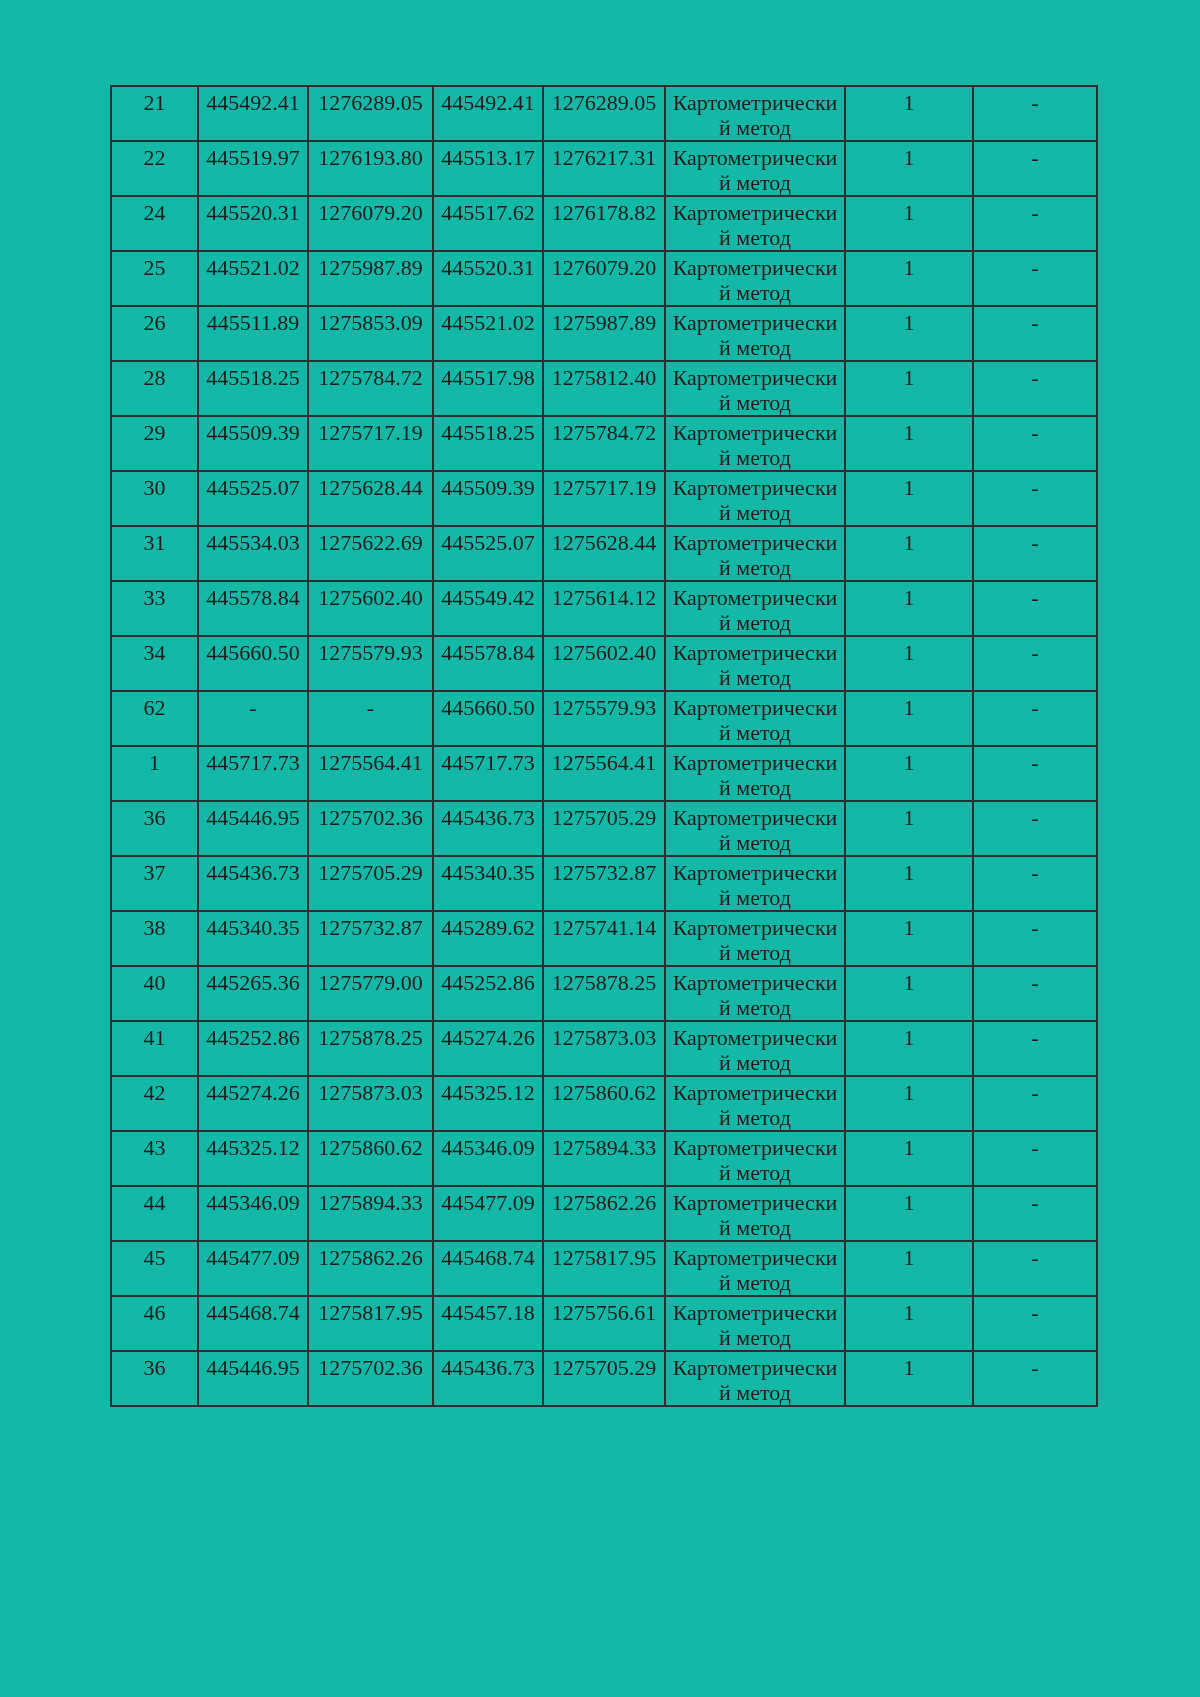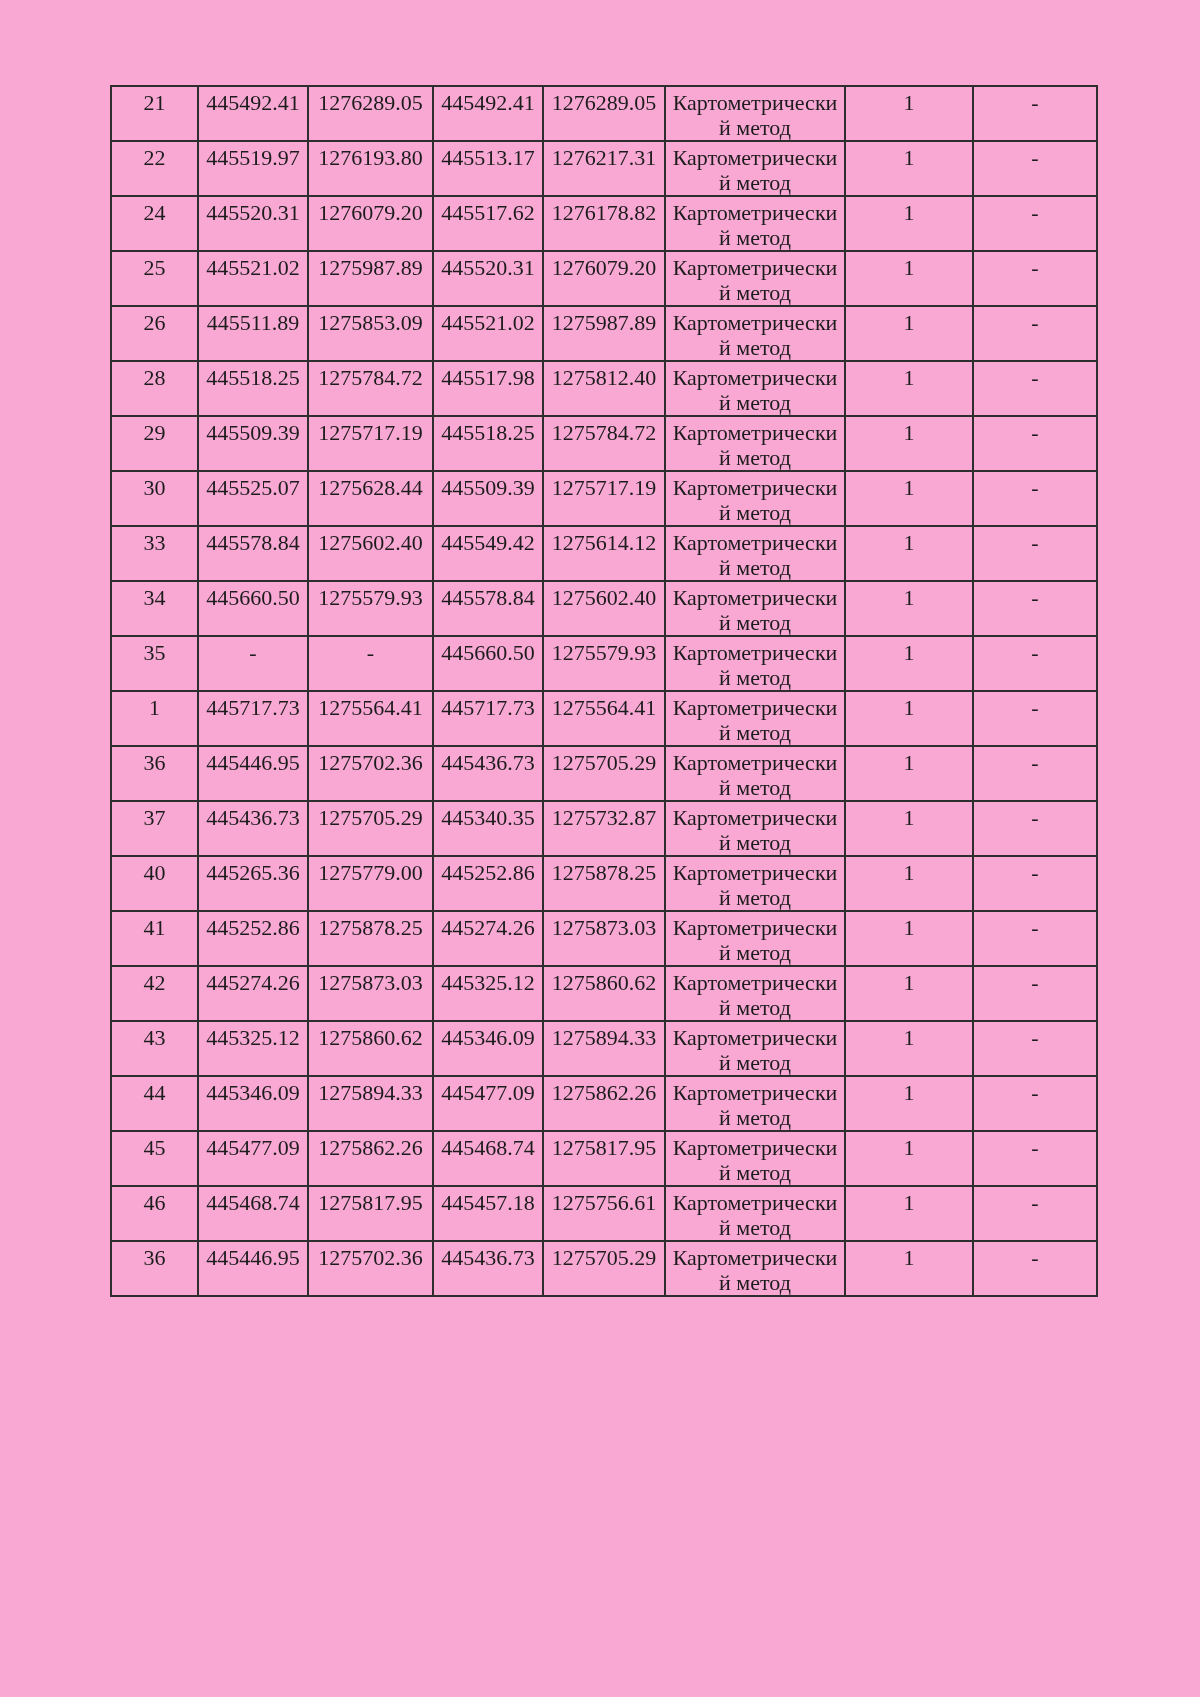--- a/index.html
+++ b/index.html
@@ -11,21 +11,21 @@
     width: 1200px;
     height: 1697px;
     position: relative;
     overflow: hidden;
     font-family: "Liberation Serif", "DejaVu Serif", serif;
     color: #1c1c1c;
   }
   .page {
     position: absolute;
     inset: 0;
-    background: #f9a8d4;
+    background: #14b8a6;
   }
   table.coords {
     position: absolute;
     left: 110px;
     top: 85px;
     width: 986px;
     table-layout: fixed;
     border-collapse: collapse;
     border-spacing: 0;
   }
@@ -146,41 +146,51 @@
     <td class="c-num">30</td>
     <td class="c-x1">445525.07</td>
     <td class="c-y1">1275628.44</td>
     <td class="c-x2">445509.39</td>
     <td class="c-y2">1275717.19</td>
     <td class="c-method">Картометрический метод</td>
     <td class="c-prec">1</td>
     <td class="c-note">-</td>
   </tr>
         <tr>
+    <td class="c-num">31</td>
+    <td class="c-x1">445534.03</td>
+    <td class="c-y1">1275622.69</td>
+    <td class="c-x2">445525.07</td>
+    <td class="c-y2">1275628.44</td>
+    <td class="c-method">Картометрический метод</td>
+    <td class="c-prec">1</td>
+    <td class="c-note">-</td>
+  </tr>
+        <tr>
     <td class="c-num">33</td>
     <td class="c-x1">445578.84</td>
     <td class="c-y1">1275602.40</td>
     <td class="c-x2">445549.42</td>
     <td class="c-y2">1275614.12</td>
     <td class="c-method">Картометрический метод</td>
     <td class="c-prec">1</td>
     <td class="c-note">-</td>
   </tr>
         <tr>
     <td class="c-num">34</td>
     <td class="c-x1">445660.50</td>
     <td class="c-y1">1275579.93</td>
     <td class="c-x2">445578.84</td>
     <td class="c-y2">1275602.40</td>
     <td class="c-method">Картометрический метод</td>
     <td class="c-prec">1</td>
     <td class="c-note">-</td>
   </tr>
         <tr>
-    <td class="c-num">35</td>
+    <td class="c-num">62</td>
     <td class="c-x1">-</td>
     <td class="c-y1">-</td>
     <td class="c-x2">445660.50</td>
     <td class="c-y2">1275579.93</td>
     <td class="c-method">Картометрический метод</td>
     <td class="c-prec">1</td>
     <td class="c-note">-</td>
   </tr>
         <tr>
     <td class="c-num">1</td>
@@ -206,20 +216,30 @@
     <td class="c-num">37</td>
     <td class="c-x1">445436.73</td>
     <td class="c-y1">1275705.29</td>
     <td class="c-x2">445340.35</td>
     <td class="c-y2">1275732.87</td>
     <td class="c-method">Картометрический метод</td>
     <td class="c-prec">1</td>
     <td class="c-note">-</td>
   </tr>
         <tr>
+    <td class="c-num">38</td>
+    <td class="c-x1">445340.35</td>
+    <td class="c-y1">1275732.87</td>
+    <td class="c-x2">445289.62</td>
+    <td class="c-y2">1275741.14</td>
+    <td class="c-method">Картометрический метод</td>
+    <td class="c-prec">1</td>
+    <td class="c-note">-</td>
+  </tr>
+        <tr>
     <td class="c-num">40</td>
     <td class="c-x1">445265.36</td>
     <td class="c-y1">1275779.00</td>
     <td class="c-x2">445252.86</td>
     <td class="c-y2">1275878.25</td>
     <td class="c-method">Картометрический метод</td>
     <td class="c-prec">1</td>
     <td class="c-note">-</td>
   </tr>
         <tr>

